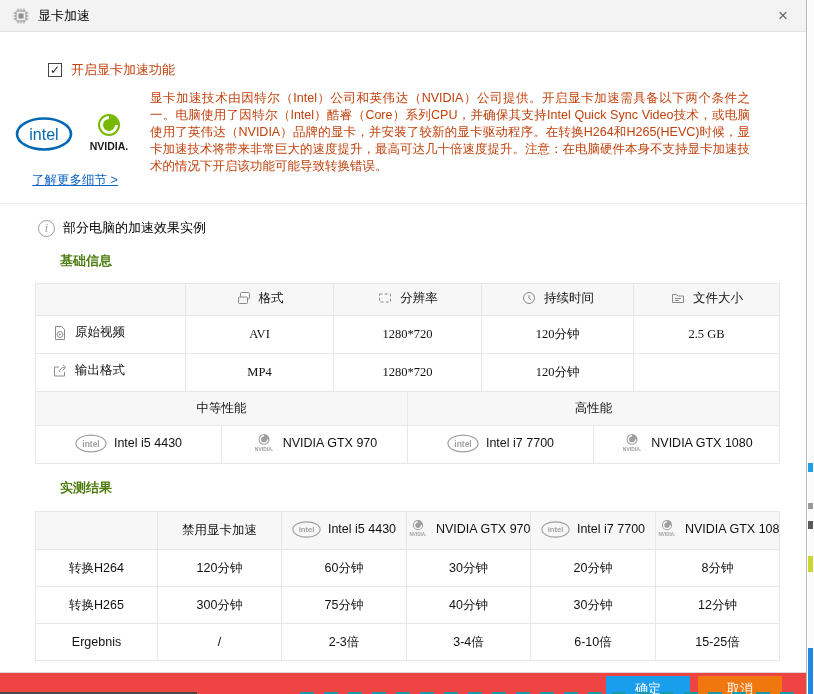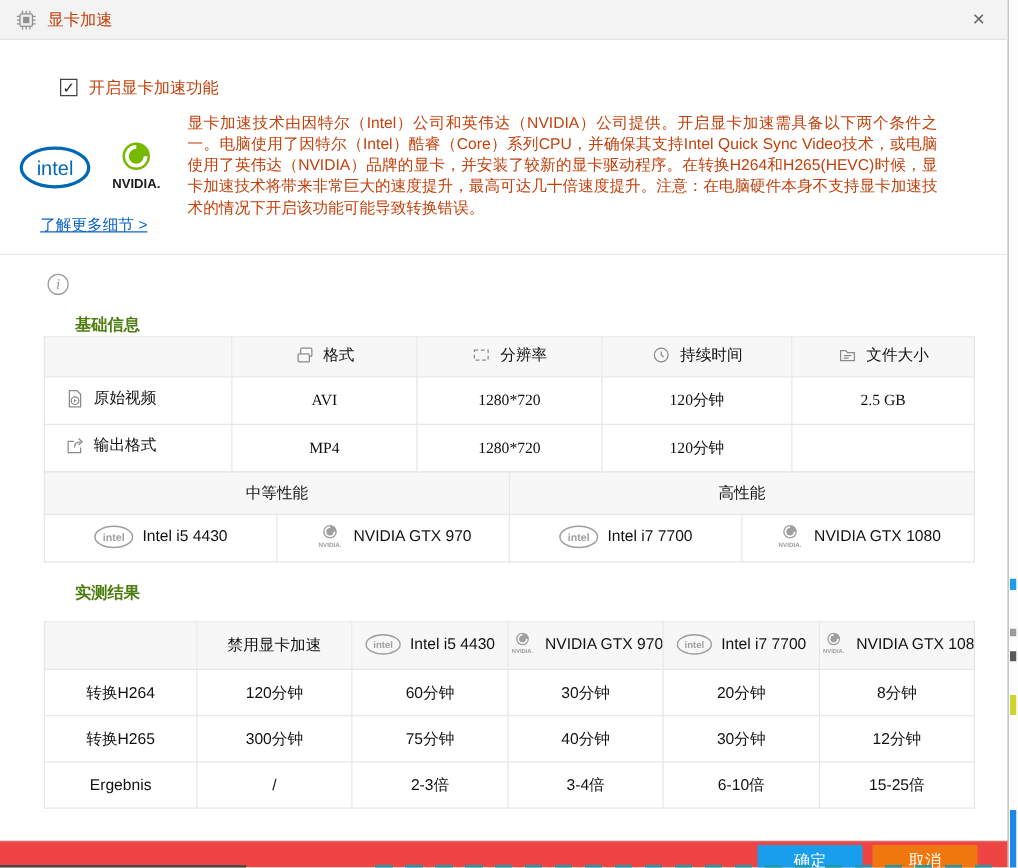--- a/index.html
+++ b/index.html
@@ -9,21 +9,21 @@
     background:#fff; color:#222; overflow:hidden; position:relative;
     font-size:12px;
   }
   .window { position:absolute; left:0; top:0; width:807px; height:694px;
     background:#fff; border-right:1px solid #b5b5b5; overflow:hidden; }
 
   
   .titlebar { height:32px; background:#f3f3f3; border-bottom:1px solid #e2e2e2;
     display:flex; align-items:center; padding:0 12px; }
   .titlebar .chip { width:18px; height:18px; margin-right:8px; }
-  .titlebar .title { font-size:13px; color:#c2410c; }
+  .titlebar .title { font-size:13px; color:#000000; }
   .close-btn { margin-left:auto; font-size:17px; color:#666; cursor:pointer;
     line-height:1; padding:2px 6px; }
 
   
   .enable-row { display:flex; align-items:center; margin:29px 0 0 48px; }
   .checkbox { width:14px; height:14px; border:1px solid #444; background:#fff;
     display:inline-flex; align-items:center; justify-content:center; position:relative; }
   .checkbox::after { content:"✓"; font-size:12px; font-weight:bold; color:#222; margin-top:-1px; }
   .enable-label { margin-left:9px; font-size:13px; color:#c2410c; }
 
@@ -49,21 +49,21 @@
     display:inline-flex; align-items:center; justify-content:center; font-size:12px; }
   .example-text { margin-left:8px; font-size:13px; color:#000; }
 
   .section-title { margin:15px 0 0 60px; font-size:13px; font-weight:bold; color:#4d7c0f; }
 
   
   table { border-collapse:collapse; table-layout:fixed; margin-left:35px; }
   td { border:1px solid #e7e7e7; text-align:center; font-size:12.5px; color:#111;
     vertical-align:middle; overflow:hidden; white-space:nowrap; }
   tr.hdr td { background:#f7f7f7; }
-  .tbl1-top { width:744px; }
+  .tbl1-top { margin-top:13px; width:744px; }
   .tbl1-top tr.hdr td { height:32px; }
   .tbl1-top tr.data td { height:38px;font-family:Liberation Serif, serif; }
   .tbl1-bottom { margin-top:-1px; width:744px; }
   .tbl1-bottom tr.hdr td { height:34px; }
   .tbl1-bottom tr.data td { height:38px; }
   .tbl2 { margin-top:14px; width:744px; }
   .tbl2 tr.hdr td { height:38px; }
   .tbl2 tr.data td { height:37px; }
   .cell-inner { display:inline-flex; align-items:center; justify-content:center; gap:7px; }
   td.rowlabel { text-align:left; padding-left:16px; }
@@ -123,20 +123,21 @@
       </div>
       <a class="more-link">了解更多细节 &gt;</a>
     </div>
     <div class="desc">显卡加速技术由因特尔（Intel）公司和英伟达（NVIDIA）公司提供。开启显卡加速需具备以下两个条件之一。电脑使用了因特尔（Intel）酷睿（Core）系列CPU，并确保其支持Intel Quick Sync Video技术，或电脑使用了英伟达（NVIDIA）品牌的显卡，并安装了较新的显卡驱动程序。在转换H264和H265(HEVC)时候，显卡加速技术将带来非常巨大的速度提升，最高可达几十倍速度提升。注意：在电脑硬件本身不支持显卡加速技术的情况下开启该功能可能导致转换错误。</div>
   </div>
 
   <div class="separator"></div>
 
   <div class="example-row">
     <span class="info-circle">i</span>
+    <span class="example-text">部分电脑的加速效果实例</span>
   </div>
 
   <div class="section-title">基础信息</div>
 
   <table class="tbl1-top">
     <colgroup>
         <col style="width:150px">
         <col style="width:148px">
         <col style="width:148px">
         <col style="width:152px">

